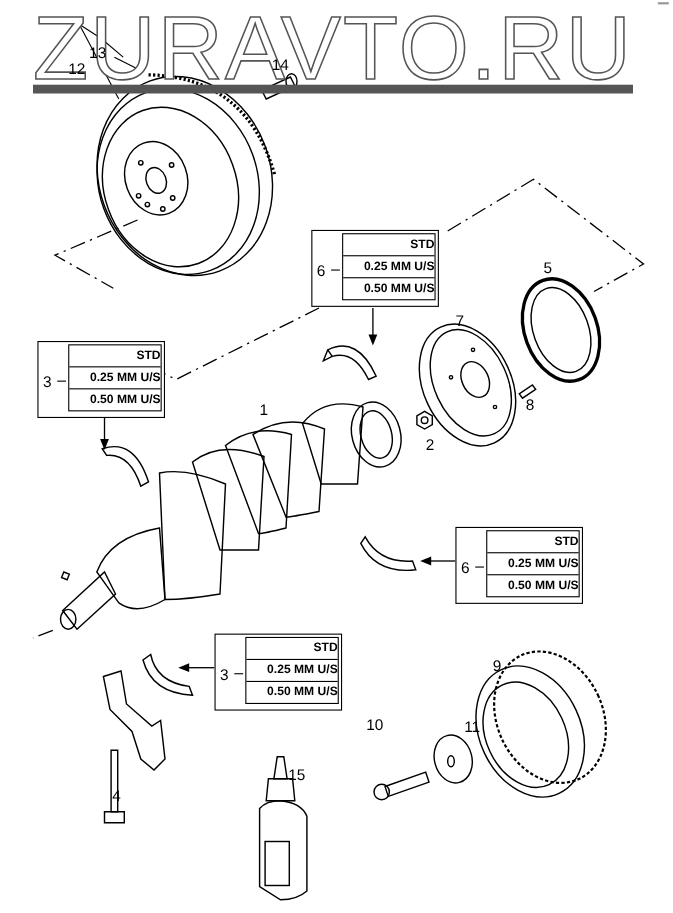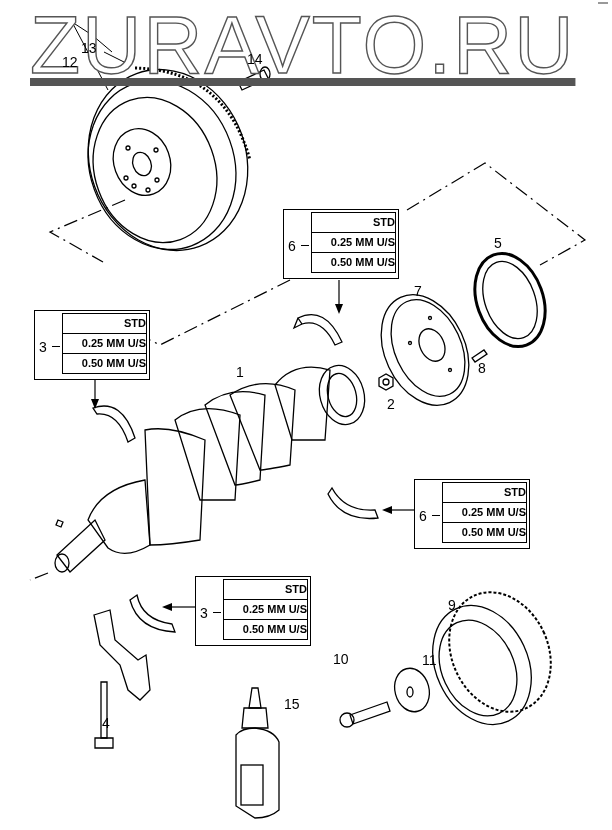--- a/index.html
+++ b/index.html
@@ -158,21 +158,21 @@
 <div class="callout" style="left:102px;top:716px;">4</div>
 <div class="callout" style="left:494px;top:236px;">5</div>
 <div class="callout" style="left:414px;top:284px;">7</div>
 <div class="callout" style="left:478px;top:361px;">8</div>
 <div class="callout" style="left:448px;top:598px;">9</div>
 <div class="callout" style="left:333px;top:652px;">10</div>
 <div class="callout" style="left:410px;top:653px;margin-left:12px;">11</div>
 <div class="callout" style="left:62px;top:14px;margin-top:41px;">12</div>
 <div class="callout" style="left:81px;top:41px;">13</div>
 <div class="callout" style="left:247px;top:52px;">14</div>
-<div class="callout" style="left:284px;top:697px;">15</div>
+<div class="callout" style="left:262px;top:697px;">15</div>
 
 <div class="spec-box tall" style="left:283px;top:209px;width:114px;height:68px;">
   <span class="ref" style="top:28px;">6</span>
   <span class="dash" style="top:35px;"></span>
   <div class="spec-table">
     <div>STD</div>
     <div>0.25  MM U/S</div>
     <div>0.50  MM U/S</div>
   </div>
 </div>

